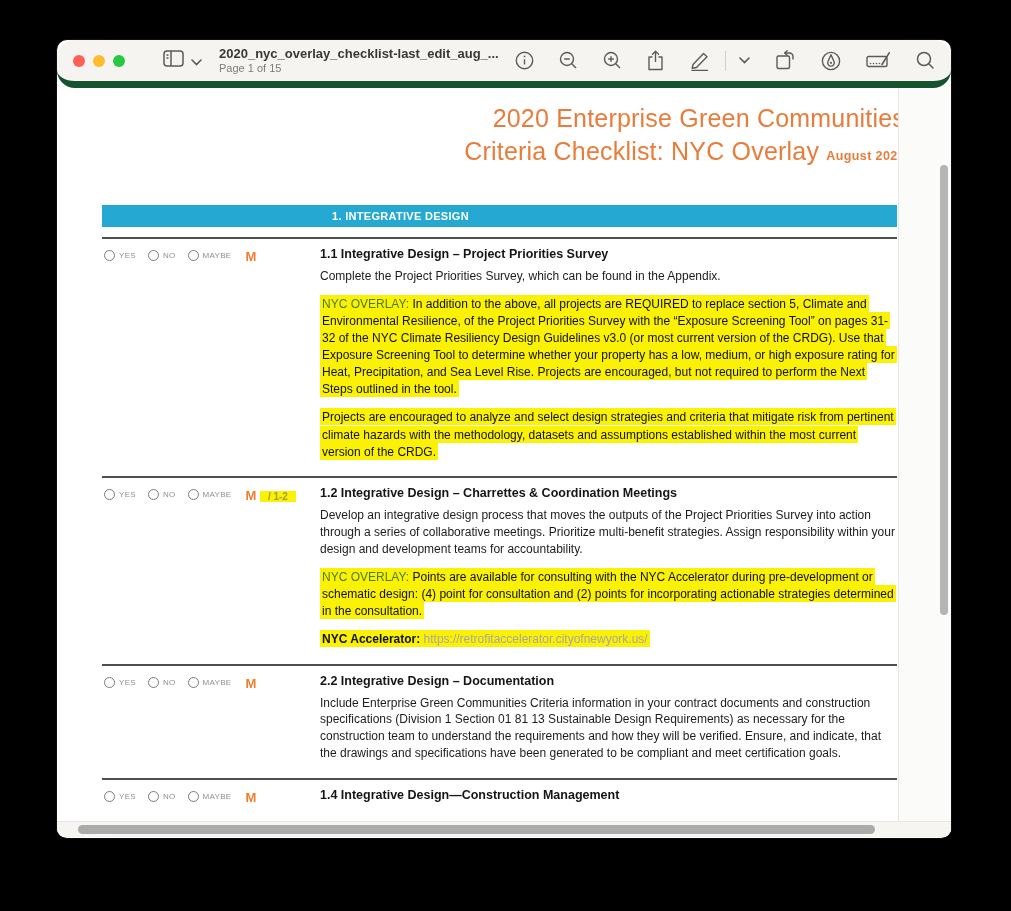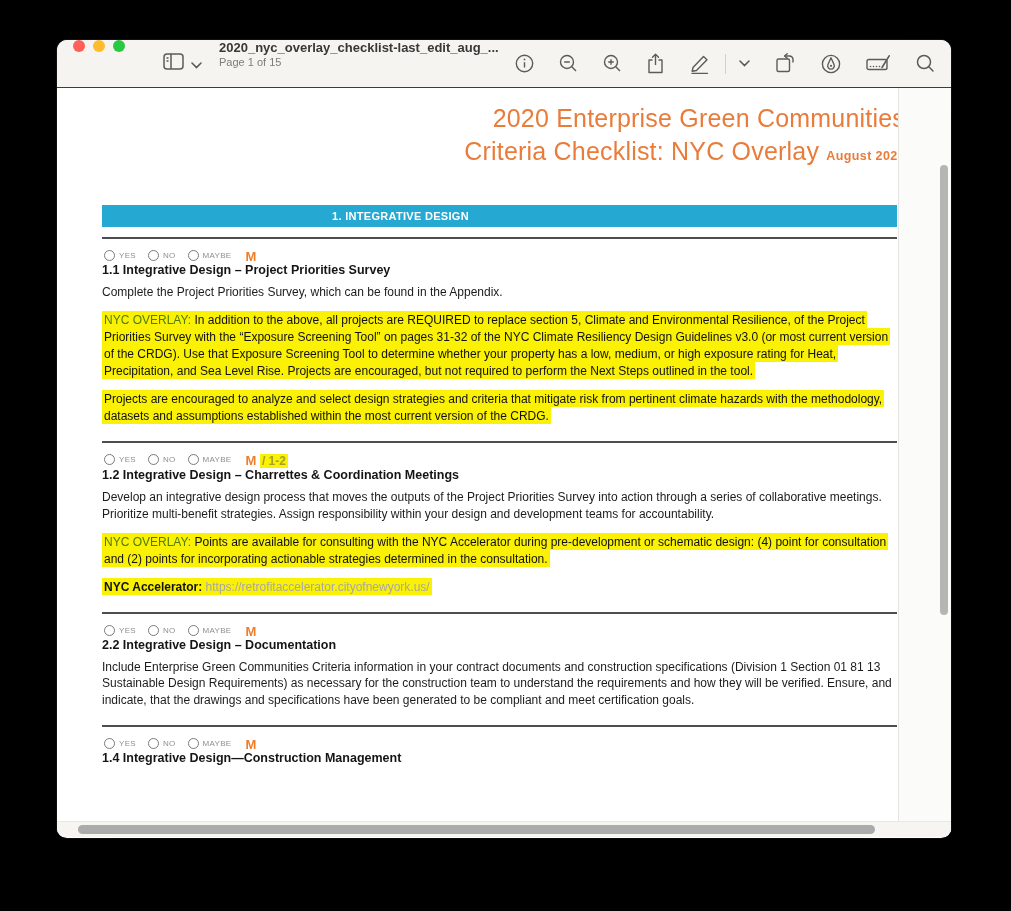--- a/index.html
+++ b/index.html
@@ -7,22 +7,22 @@
 
   
   .window {
     position:absolute; left:57px; top:40px; width:894px; height:798px;
     background:#fff; border-radius:10px; overflow:hidden;
     box-shadow:0 22px 70px rgba(0,0,0,.65), 0 0 0 1px rgba(255,255,255,.08);
   }
 
   
   .titlebar {
-    height:48px; background:#f6f4f1; border-bottom:1px solid #14532d;
-    display:flex; padding:0 16px;
+    height:48px; background:#f6f4f1; border-bottom:7px solid #14532d;
+    display:flex; align-items:center; padding:0 16px;border-radius:18px;
   }
   .traffic { display:flex; gap:8px; }
   .light { width:12px; height:12px; border-radius:50%; }
   .light.red    { background:#ff5f57; }
   .light.yellow { background:#febc2e; }
   .light.green  { background:#28c840; }
   .sidebar-group { display:flex; align-items:center; gap:7px; margin-left:38px; color:#5c5b58; }
   .titleblock { margin-left:17px; line-height:1.25; min-width:0; }
   .titleblock .t { font-size:13px; font-weight:bold; color:#3a3836; white-space:nowrap; }
   .titleblock .p { font-size:11px; color:#7e7c78; }
@@ -40,28 +40,28 @@
   .doc-title .date { font-size:12.5px; font-weight:bold; letter-spacing:.4px;margin-top:32px; }
 
   .doc { position:absolute; left:45px; top:117px; width:795px; }
 
   .section-bar {
     height:22px; background:#25a9d3; color:#fff; font-size:11px; font-weight:bold;
     letter-spacing:.3px; display:flex; align-items:center; padding-left:230px;
     margin-bottom:10px;
   }
 
-  .item { border-top:2px solid #4e4e4e; display:flex; padding:8px 0 16px 0;flex-direction:column; }
+  .item { border-top:2px solid #4e4e4e; display:flex; padding:8px 0 16px 0; }
   .leftcol { width:218px; flex:none; display:flex; align-items:flex-start; padding-top:3px; }
   .radios { display:flex; align-items:center; gap:12px; padding-left:2px; }
   .radio-opt { display:flex; align-items:center; gap:4px; }
   .radio-circle { width:11px; height:11px; border:1.5px solid #7a7a7a; border-radius:50%; background:#fff; }
   .radio-label { font-size:8px; color:#8f8f8f; letter-spacing:.3px; }
   .points { margin-left:14px; font-size:13px; font-weight:bold; color:#f07d2b; line-height:13px; }
-  .points-extra { font-size:12px; font-weight:bold; color:#a3a02a; background:#faf105; padding:0 2px; }
+  .points-extra { font-size:10px; font-weight:bold; color:#a3a02a; background:#faf105; padding:0 8px; }
 
   .rightcol { flex:1; min-width:0; }
   .item-title { font-size:12.5px; font-weight:bold; color:#151515; margin-bottom:7px; }
   .body-text { font-size:12px; color:#1c1c1c; line-height:1.4; }
   .para { margin-top:11px; font-size:12px; line-height:1.42; color:#111; }
   mark.hl {
     background:#faf105; color:inherit; padding:1.5px 2px;
     -webkit-box-decoration-break:clone; box-decoration-break:clone;
   }
   .overlay-label { color:#4d7c0f; }

